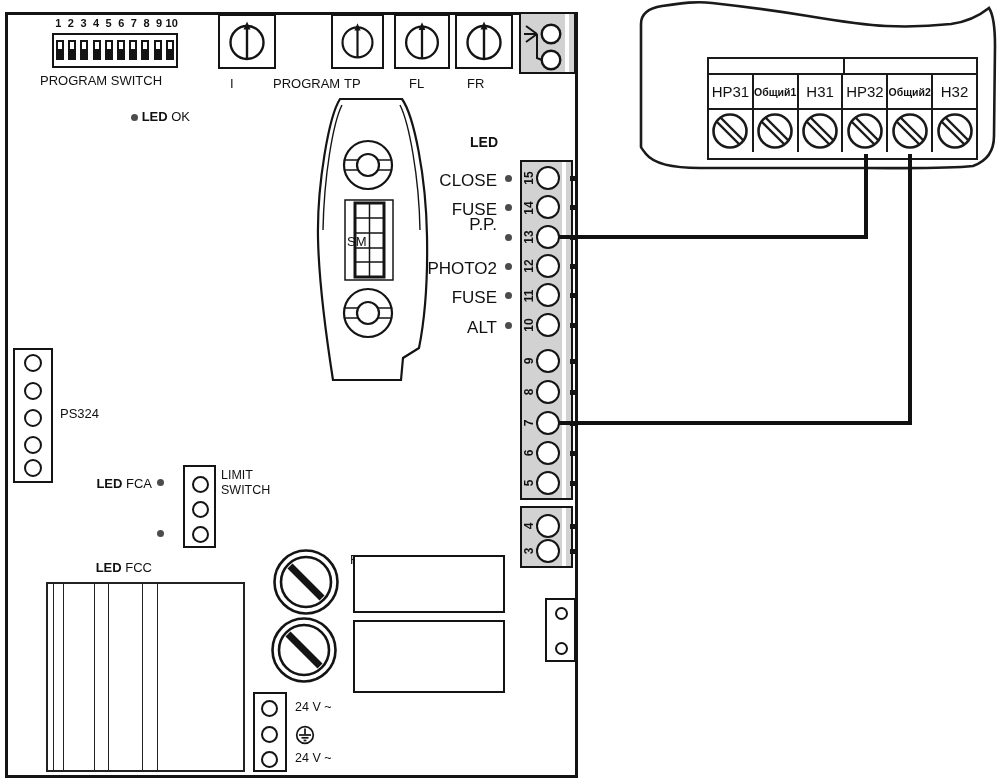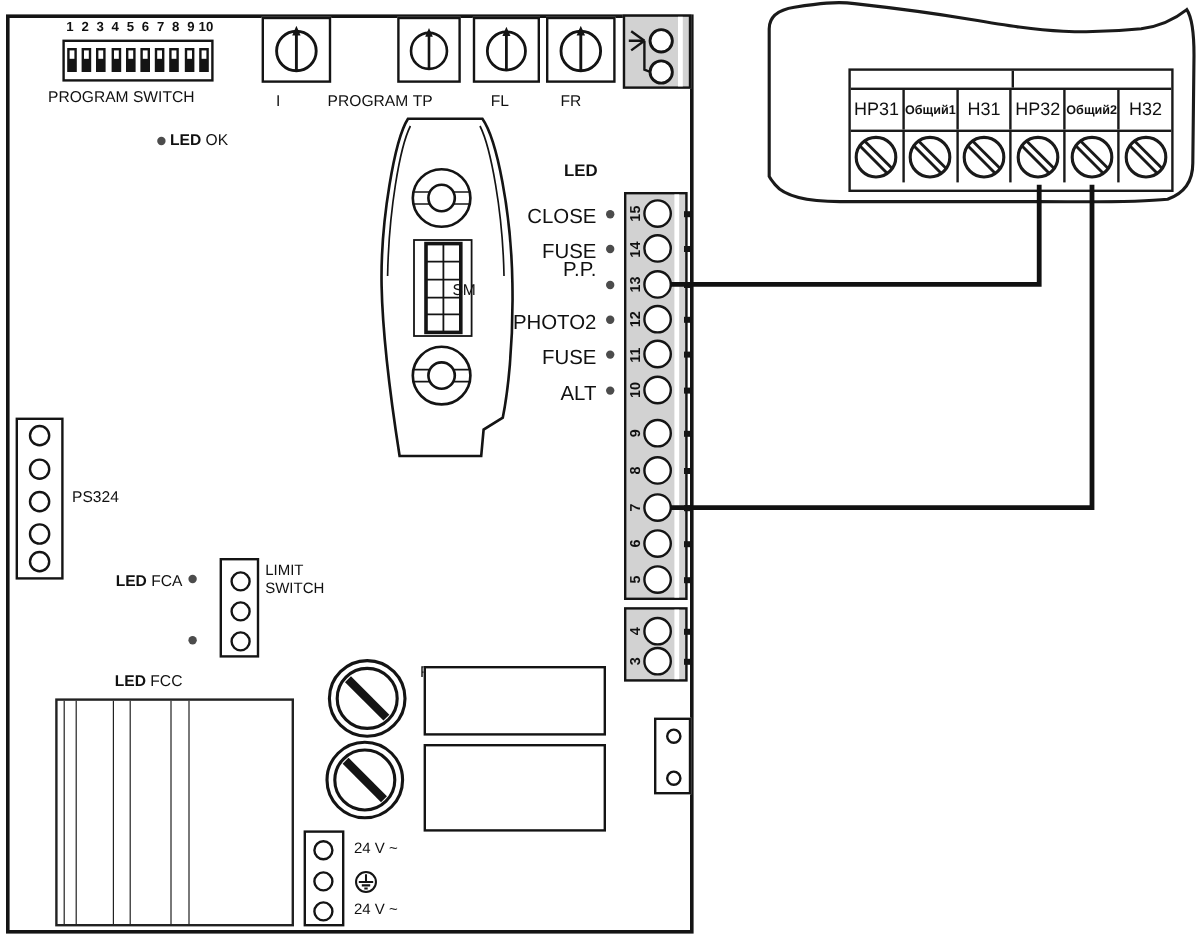--- a/index.html
+++ b/index.html
@@ -160,21 +160,21 @@
     <line x1="30" y1="222" x2="76" y2="222" stroke="#141414" stroke-width="1.4"></line>
     <circle cx="53" cy="217" r="11" fill="#fff" stroke="#141414" stroke-width="2.2"></circle>
     <rect x="30" y="104" width="48" height="80" fill="#fff" stroke="#141414" stroke-width="1.5"></rect>
     <rect x="40" y="107" width="29" height="74" fill="#fff" stroke="#141414" stroke-width="3"></rect>
     <line x1="54.5" y1="107" x2="54.5" y2="181" stroke="#141414" stroke-width="1.5"></line>
     <line x1="40" y1="122" x2="69" y2="122" stroke="#141414" stroke-width="1.5"></line>
     <line x1="40" y1="137" x2="69" y2="137" stroke="#141414" stroke-width="1.5"></line>
     <line x1="40" y1="152" x2="69" y2="152" stroke="#141414" stroke-width="1.5"></line>
     <line x1="40" y1="166" x2="69" y2="166" stroke="#141414" stroke-width="1.5"></line>
   </svg>
-  <div class="abs lbl" style="left:333px;top:234px;padding-left:44px;">SM</div>
+  <div class="abs lbl" style="left:303px;top:234px;padding-left:44px;">SM</div>
 
   <div class="abs lbl lbl-b center" style="left:470px;top:134px;width:60px;font-size:14px;">LED</div>
 
   <div class="ledrow" style="left:390px;top:171px;">CLOSE</div>
   <div class="leddot" style="left:505px;top:174.5px;"></div>
   <div class="ledrow" style="left:390px;top:200px;">FUSE</div>
   <div class="leddot" style="left:505px;top:204px;"></div>
   <div class="ledrow" style="left:390px;top:215px;">P.P.</div>
   <div class="leddot" style="left:505px;top:233.5px;"></div>
   <div class="ledrow" style="left:390px;top:259px;">PHOTO2</div>

